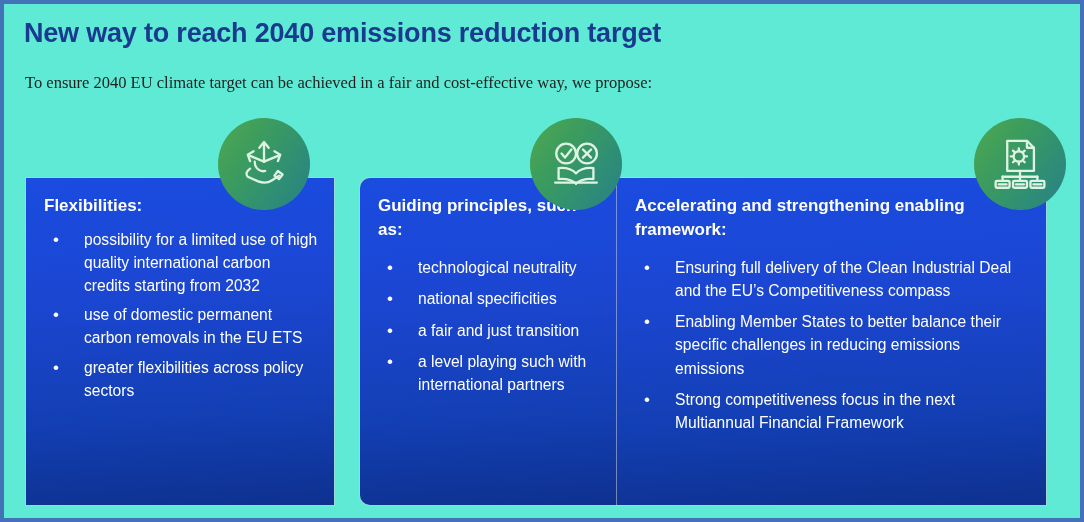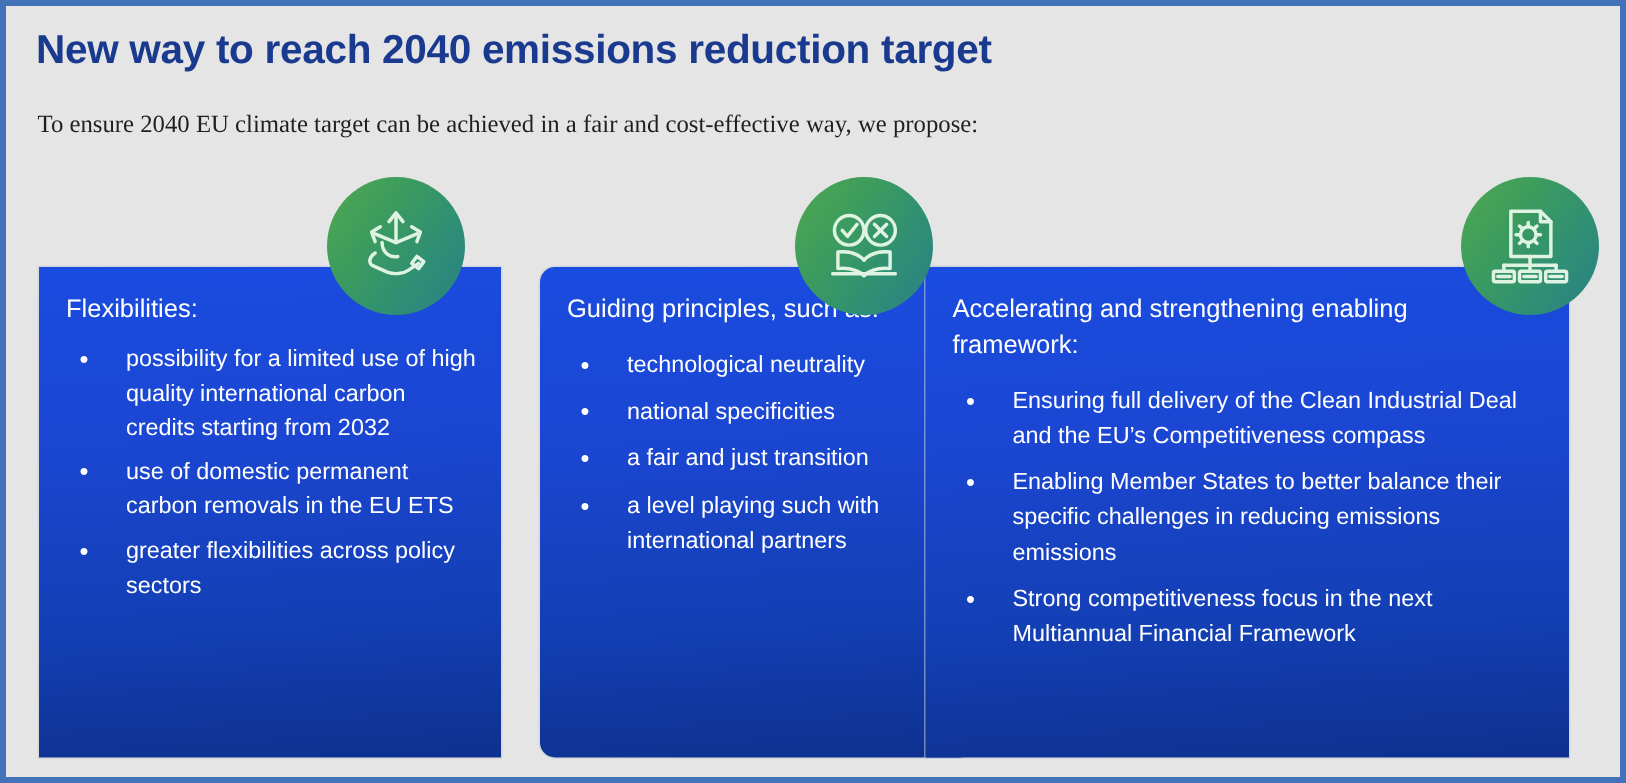--- a/index.html
+++ b/index.html
@@ -17,21 +17,21 @@
     height: 522px;
     background: #ffffff;
     border: 4px solid #4472b8;
     overflow: hidden;
   }
 
   .slide-inner {
     position: relative;
     width: 100%;
     height: 100%;
-    background: #e5e5e5;
+    background: #5eead4;
     padding: 0;
   }
 
   
   .slide-title {
     position: absolute;
     left: 20px;
     top: 14px;
     font-size: 27px;
     font-weight: bold;
@@ -69,21 +69,21 @@
     color: #ffffff;
     overflow: hidden;
   }
 
   .card-1 { left: 22px;  width: 308px; }
   .card-2 { left: 356px; width: 290px; border-radius: 10px; }
   .card-3 { left: 613px; width: 429px; }
 
   .card-heading {
     font-size: 17px;
-    font-weight: normal;
+    font-weight: bold;
     line-height: 1.42;
     color: #ffffff;
     margin-bottom: 4px;
     position: relative;
     z-index: 2;
   }
 
   .card-2 .card-heading { padding-right: 42px; }
   .card-3 .card-heading { padding-right: 24px; }
 

